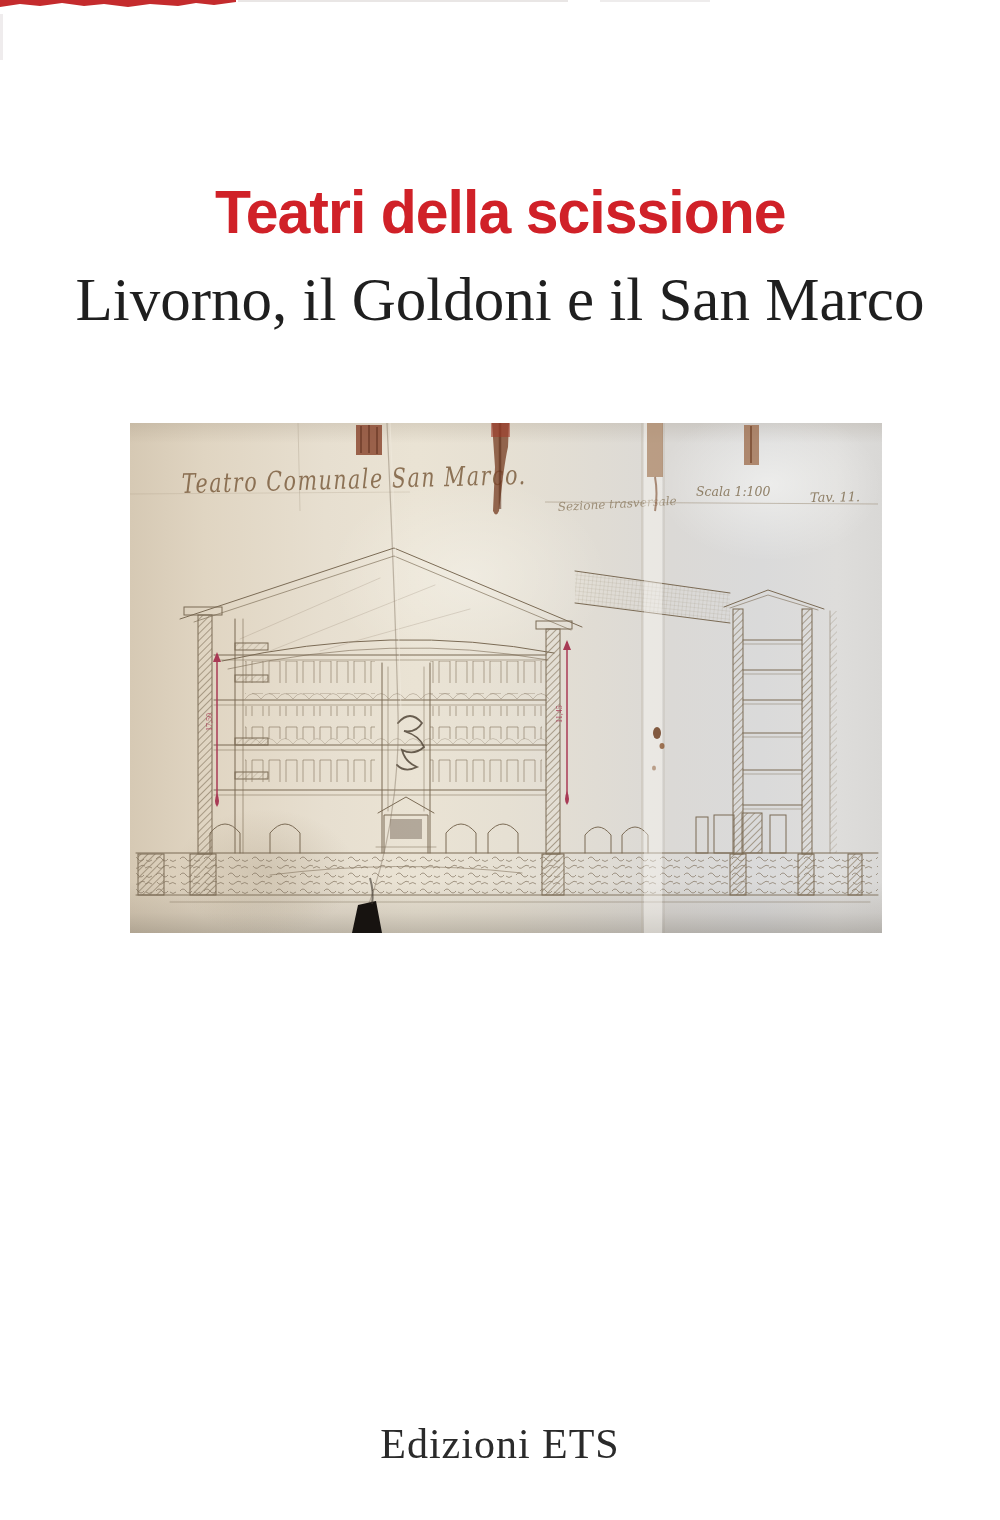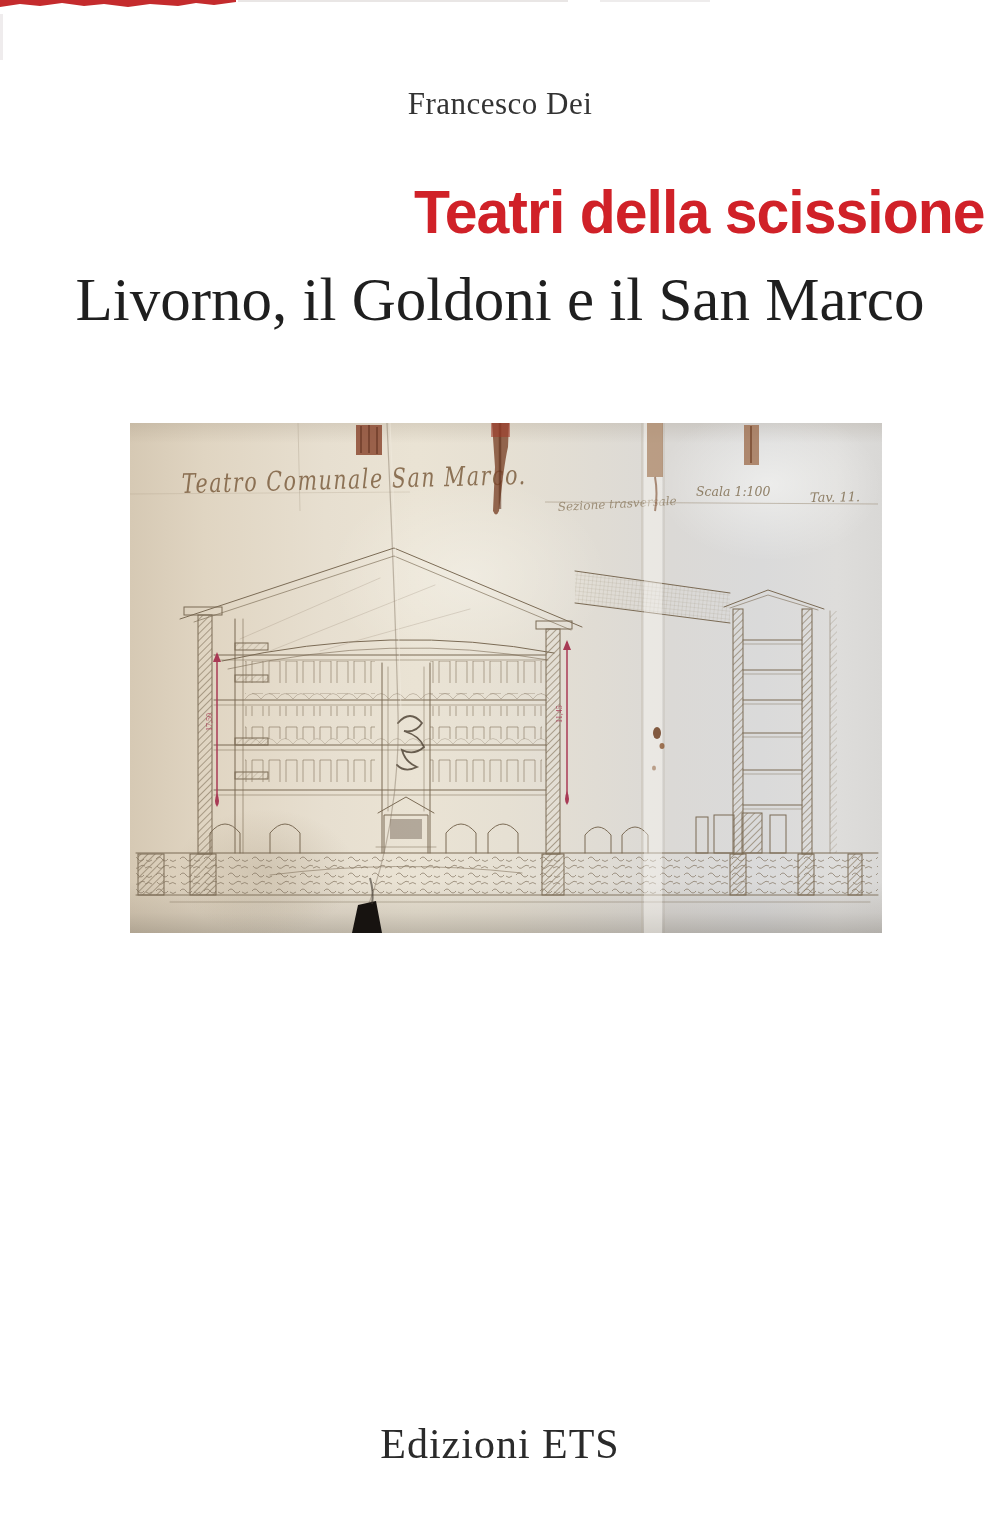--- a/index.html
+++ b/index.html
@@ -13,21 +13,21 @@
   }
   .top-artifact { position: absolute; top: 0; left: 0; width: 1000px; height: 10px; }
   .edge-mark { position: absolute; left: 0; top: 14px; width: 3px; height: 46px; background: #efeced; }
 
   .author {
     position: absolute; top: 86px; left: 0; width: 100%;
     text-align: center; font-size: 31px; letter-spacing: .5px; color: #333333;
   }
   .title {
     position: absolute; top: 176px; left: 0; width: 100%;
-    text-align: right; font-family: "Liberation Sans", sans-serif;
+    text-align: center; font-family: "Liberation Sans", sans-serif;
     font-weight: 700; font-size: 62px; letter-spacing: -1px; color: #d02128;
   }
   .title .squeeze { display: inline-block; transform: scaleX(.95); transform-origin: center; }
   .subtitle {
     position: absolute; top: 265px; left: 0; width: 100%;
     text-align: center; font-size: 61px; color: #1f1f1f; letter-spacing: 0;
   }
   .publisher {
     position: absolute; top: 1376px; left: 0; width: 100%;
     text-align: center; font-size: 42px; letter-spacing: 1px; color: #2a2a2a; margin-top: 44px;
@@ -51,21 +51,20 @@
 
 <div class="cover">
 
   <svg class="top-artifact" width="1000" height="10" viewBox="0 0 1000 10">
     <polygon points="0,0 236,0 236,2 214,5 196,3 178,6 150,4 128,7 104,4 84,6 62,3 40,6 20,4 0,7" fill="#c42b2d"></polygon>
     <rect x="238" y="0" width="330" height="2" fill="#e9e6e5"></rect>
     <rect x="600" y="0" width="110" height="2" fill="#eeecec"></rect>
   </svg>
   <div class="edge-mark"></div>
 
-  <div class="author">Francesco Dei</div>
 
   <div class="title">
     <span class="squeeze">Teatri della scissione</span>
   </div>
 
   <div class="subtitle">Livorno, il Goldoni e il San Marco</div>
 
   <div class="photo">
     <svg class="sketch" width="752" height="510" viewBox="0 0 752 510">
       <defs>

